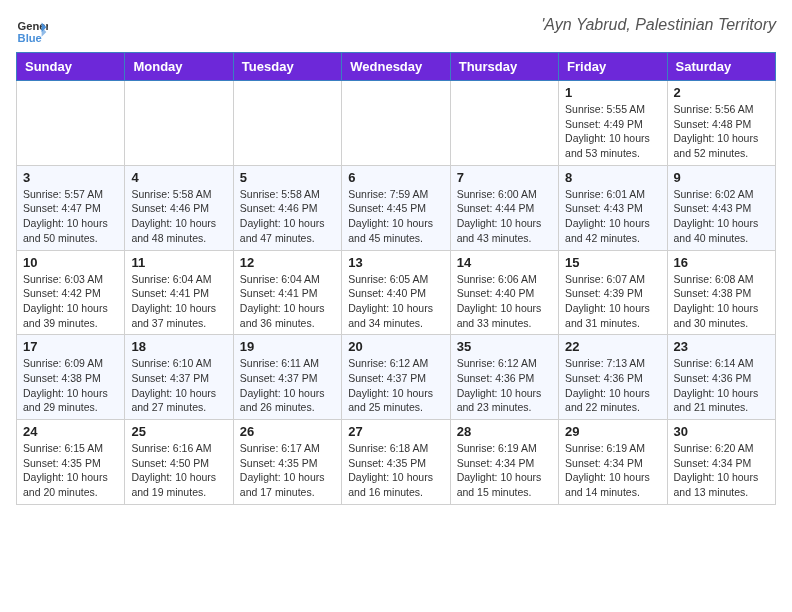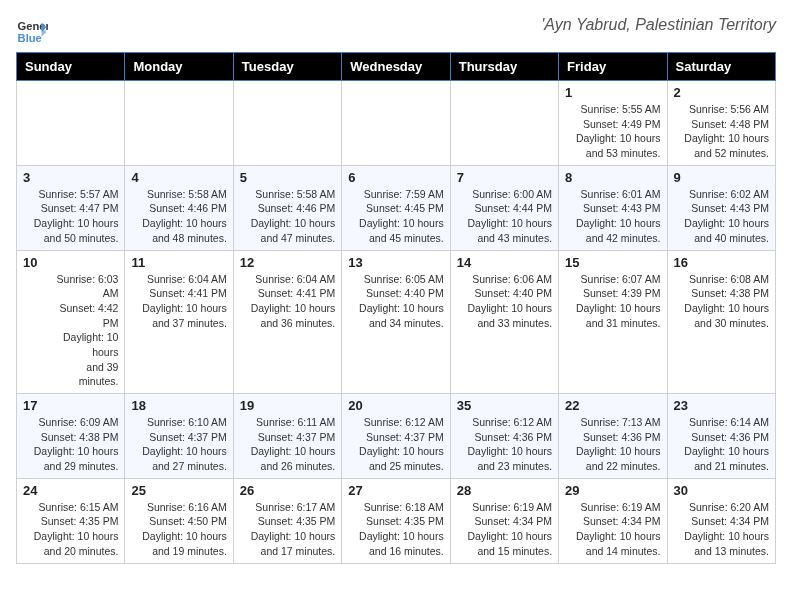--- a/index.html
+++ b/index.html
@@ -37,21 +37,21 @@
       font-size: 16px;
       color: #555;
       font-style: italic;
     }
     .calendar-table {
       width: 100%;
       border-collapse: collapse;
       font-size: 11px;
     }
     .calendar-table th {
-      background-color: #000000;
+      background-color: #6d28d9;
       color: #fff;
       text-align: left;
       padding: 6px 8px;
       font-size: 13px;
       font-weight: bold;
       border: 1px solid #3a7fc1;
     }
     .calendar-table td {
       border: 1px solid #d0d0d0;
       vertical-align: top;
@@ -69,21 +69,20 @@
       font-weight: bold;
       font-size: 13px;
       color: #222;
       display: block;
       margin-bottom: 2px;
     }
     .day-info {
       color: #333;
       line-height: 1.4;
       font-size: 10.5px;
-      text-align: right;
     }
     .empty-cell {
       background-color: #fff;
     }
   </style>
 </head>
 <body>
 
 <div class="header">
   <div class="logo">
@@ -182,21 +181,21 @@
           <span class="day-num">9</span>
           <div class="day-info" style="white-space: pre-line;">Sunrise: 6:02 AM
 Sunset: 4:43 PM
 Daylight: 10 hours
 and 40 minutes.</div>
         </td>
       </tr>
       <tr>
         <td>
           <span class="day-num">10</span>
-          <div class="day-info" style="white-space: pre-line; margin-left: 31px;">Sunrise: 6:03 AM
+          <div class="day-info" style="white-space: pre-line;">Sunrise: 6:03 AM
 Sunset: 4:42 PM
 Daylight: 10 hours
 and 39 minutes.</div>
         </td>
         <td>
           <span class="day-num">11</span>
           <div class="day-info" style="white-space: pre-line;">Sunrise: 6:04 AM
 Sunset: 4:41 PM
 Daylight: 10 hours
 and 37 minutes.</div>

